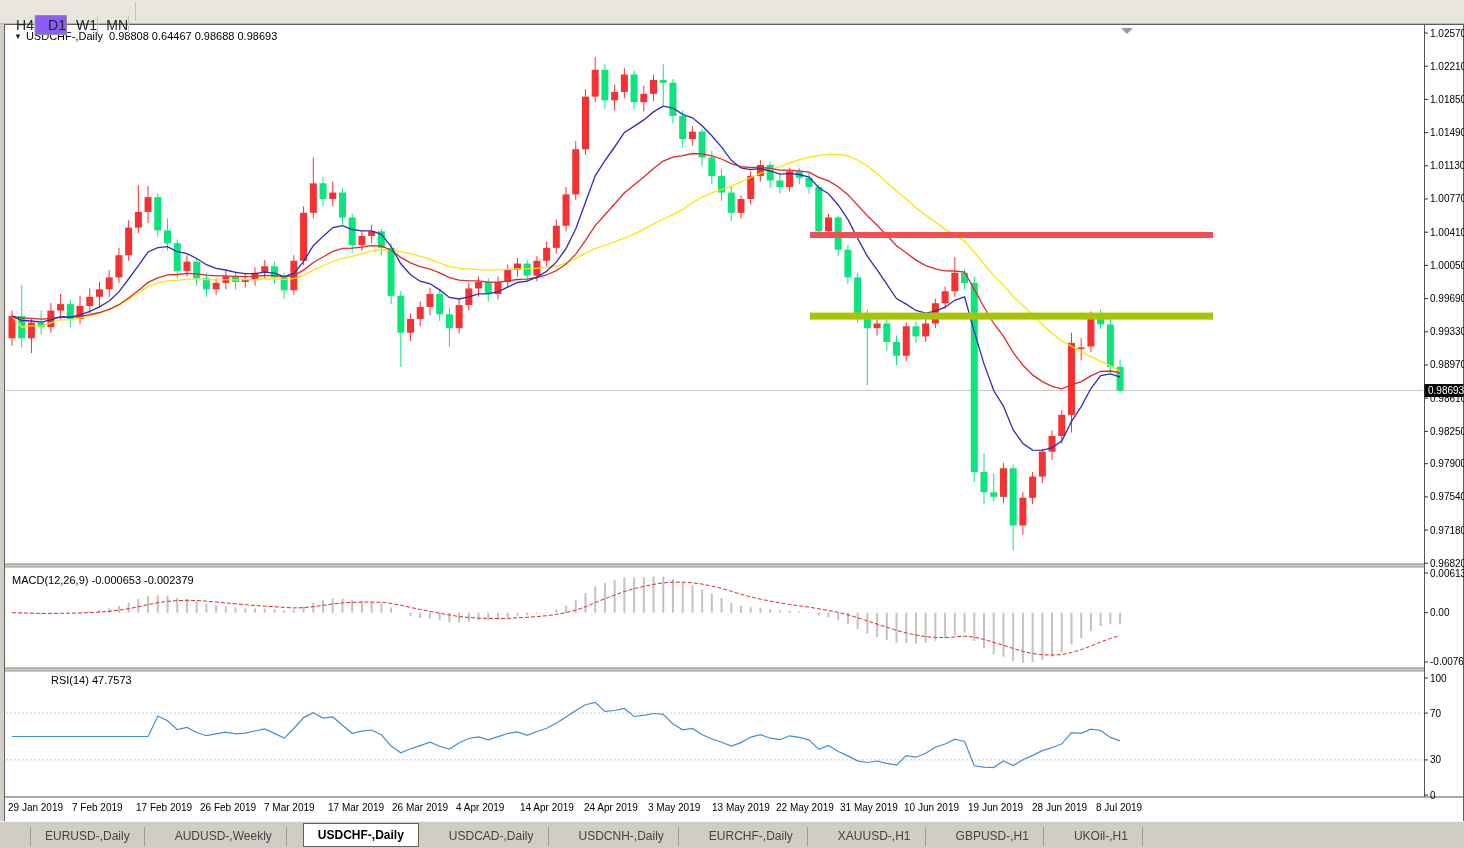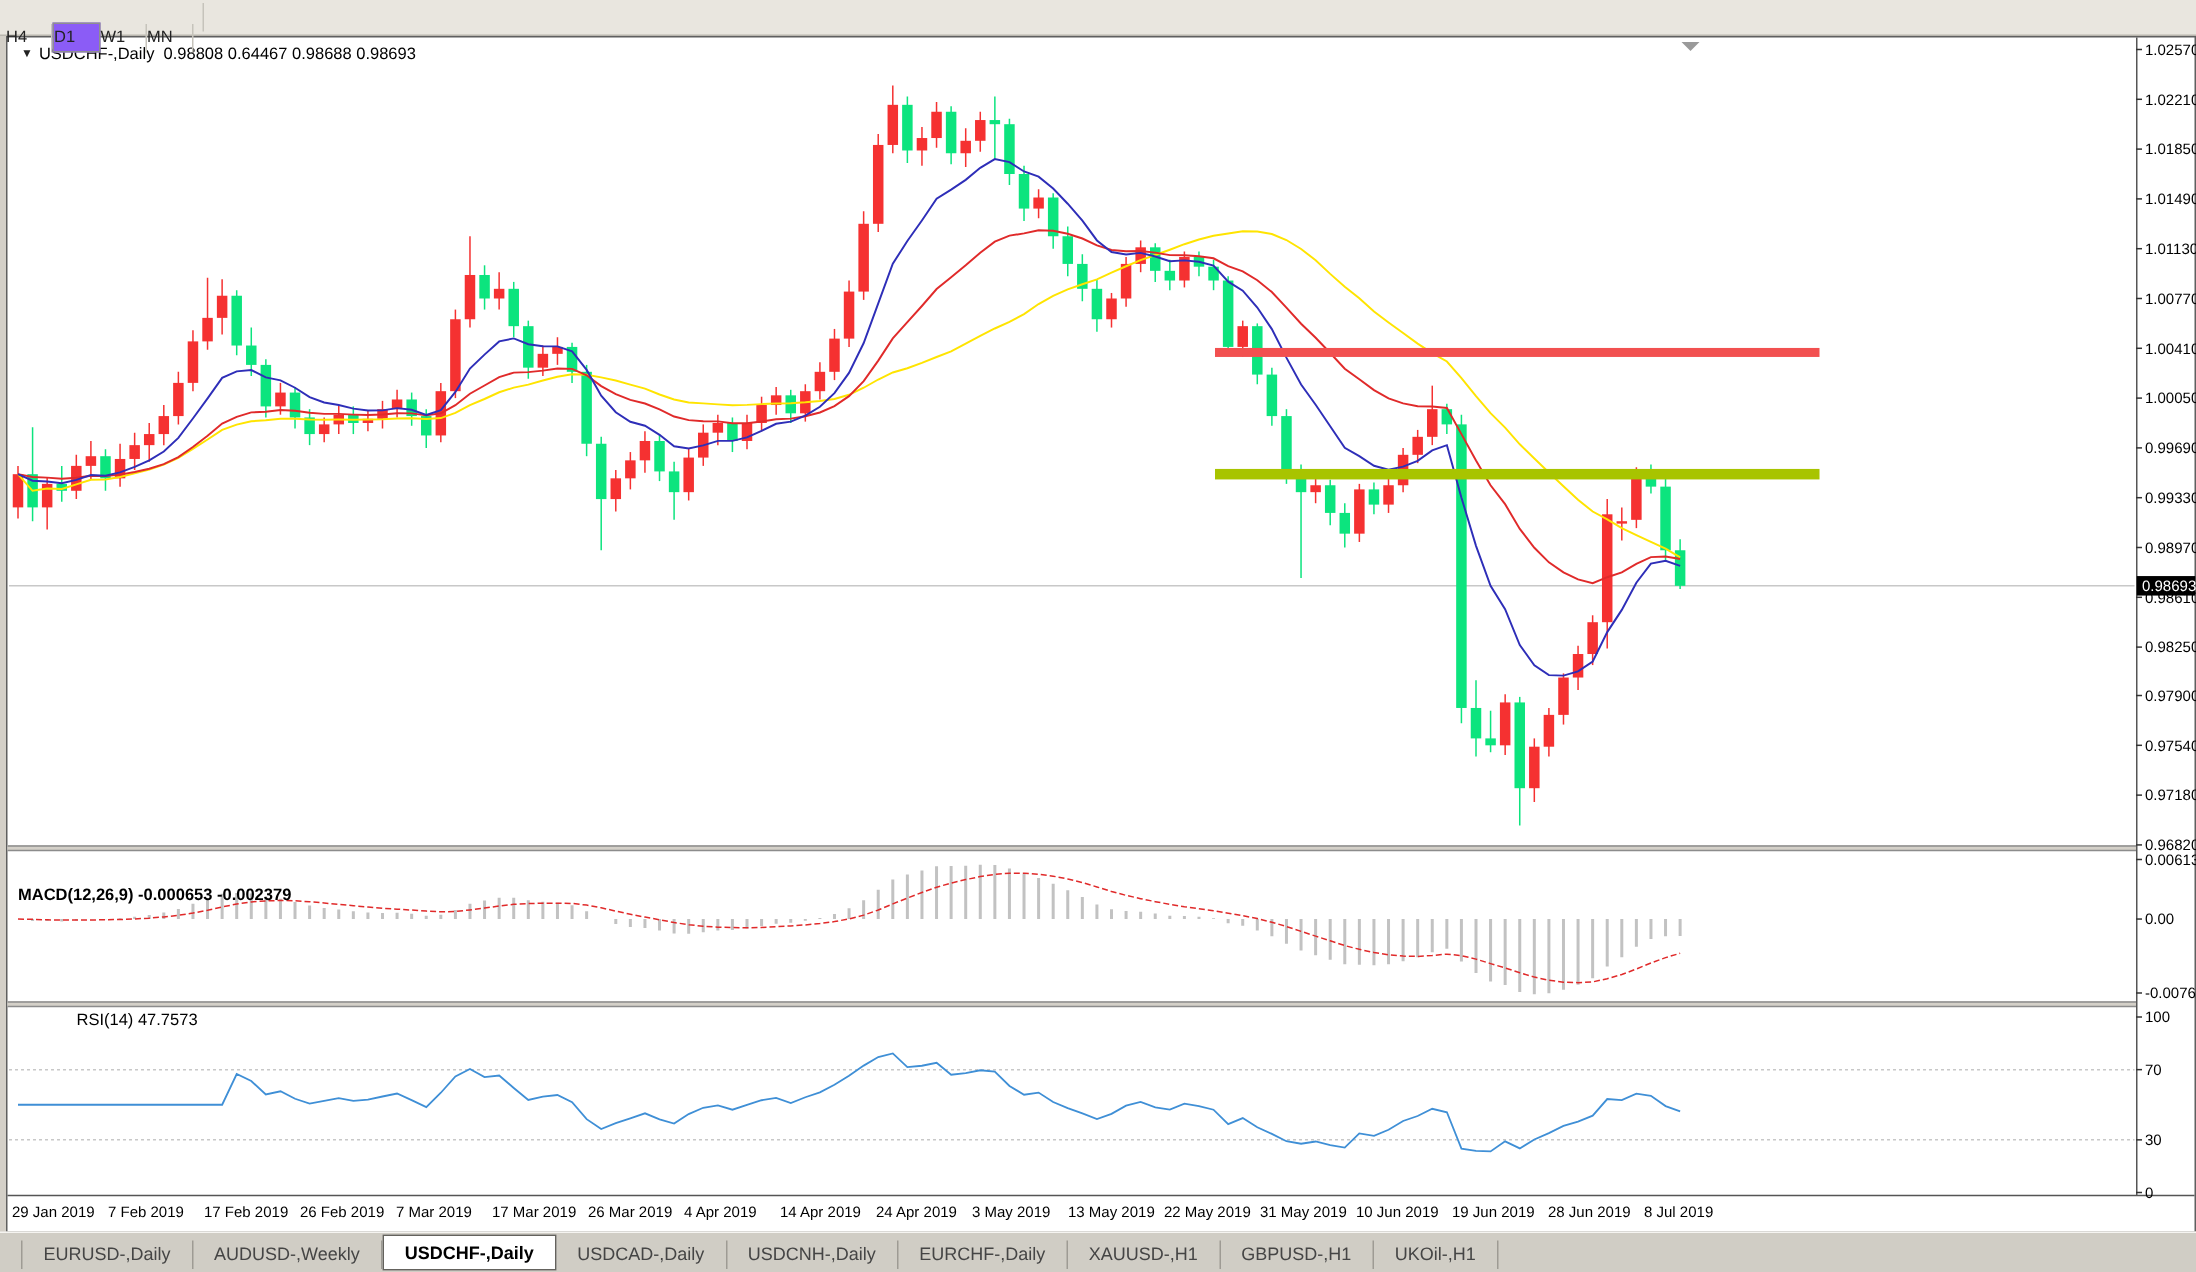--- a/index.html
+++ b/index.html
@@ -1,38 +1,38 @@
 <!DOCTYPE html>
 <html><head>
 <meta charset="utf-8">
 <style>
   html,body{margin:0;padding:0;}
   .screen{position:relative;width:1464px;height:848px;background:#d4d0c8;
           font-family:"Liberation Sans",sans-serif;overflow:hidden;}
   
   .toolbar{position:absolute;left:0;top:0;right:0;height:23px;background:#e9e6df;
            border-bottom:1px solid #b9b6ae;display:flex;align-items:center;padding-left:4px;z-index:4;}
-  .tf-btn{min-width:30px;height:19px;line-height:19px;text-align:left;font-size:11px;color:#222;
+  .tf-btn{min-width:30px;height:19px;line-height:19px;text-align:right;font-size:14px;color:#222;
           border-right:1px solid #c6c3bb;cursor:default;margin-top:27px;}
   .tf-btn.pressed{background:#8b5cf6;border:1px solid #8f8f8f;height:18px;line-height:18px;}
   .tf-spacer{width:6px;height:19px;border-right:1px solid #c6c3bb;}
   
   .chart-window{position:absolute;left:4px;top:24px;width:1458px;height:796px;background:#ffffff;
                 border:1px solid #5f5f5f;z-index:1;}
   #chart-svg{position:absolute;left:0;top:0;width:1464px;height:848px;z-index:2;}
   .chart-title{position:absolute;left:14px;top:30px;font-size:11px;color:#000;z-index:3;white-space:nowrap;}
   .chart-title .tri{font-size:8px;margin-right:4px;position:relative;top:-1px;color:#222;}
   .ind-label{position:absolute;left:12px;font-size:11px;color:#000;z-index:3;white-space:nowrap;}
-  .ind-label.macd{top:591px;font-weight:bold;}
+  .ind-label.macd{top:574px;}
   .ind-label.rsi{top:674px;margin-left:39px;}
   
   .tabbar{position:absolute;left:0;right:0;bottom:0;height:26px;background:#d0cdc5;
           border-top:1px solid #f5f4f1;display:flex;align-items:flex-end;padding-left:14px;z-index:4;}
   .tab{height:19px;line-height:19px;padding:0 14px;font-size:12px;color:#454545;
-       border-right:1px solid #9e9b94;cursor:default;margin-bottom:2px;white-space:nowrap;}
+       border-right:1px solid #9e9b94;cursor:default;margin-bottom:2px;white-space:nowrap;margin-left:16px;}
   .tab:first-child{border-left:1px solid #9e9b94;}
   .tab.active{background:#ffffff;color:#000;font-weight:bold;border:1px solid #64625d;
               height:22px;line-height:22px;margin-bottom:1px;}
 </style>
 </head>
 <body>
 
 <div class="screen">
 
   <div class="toolbar">

